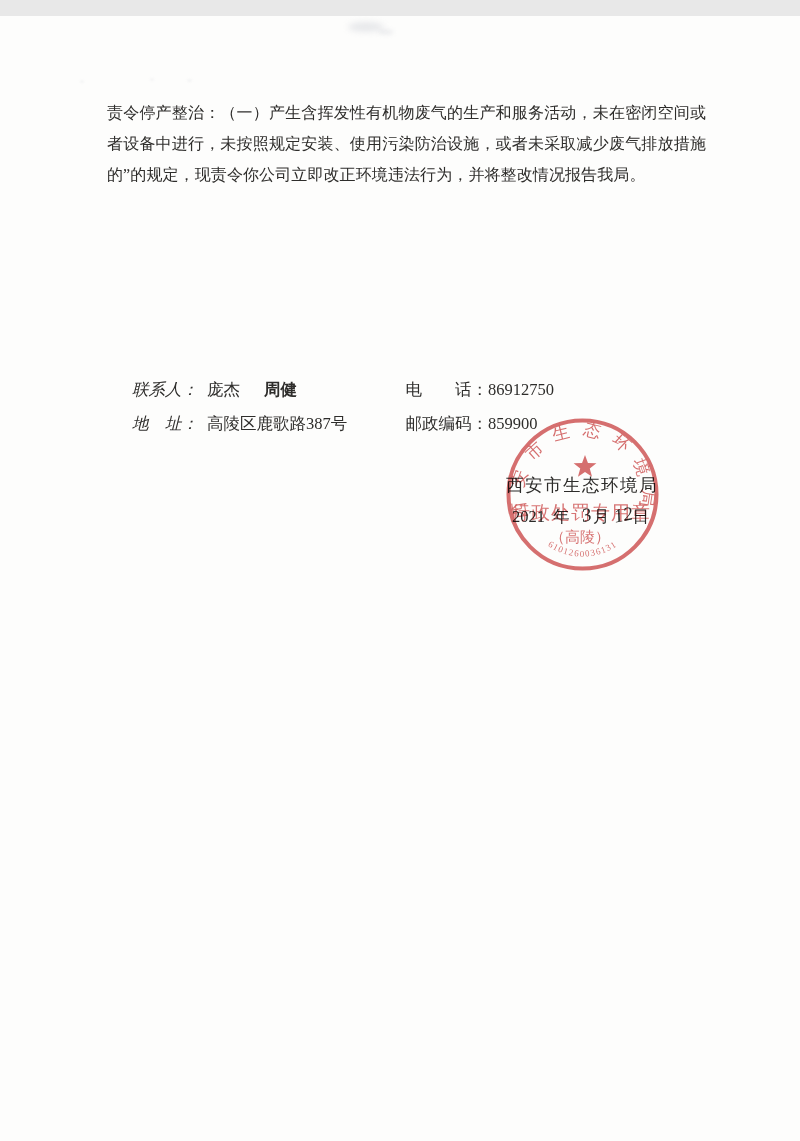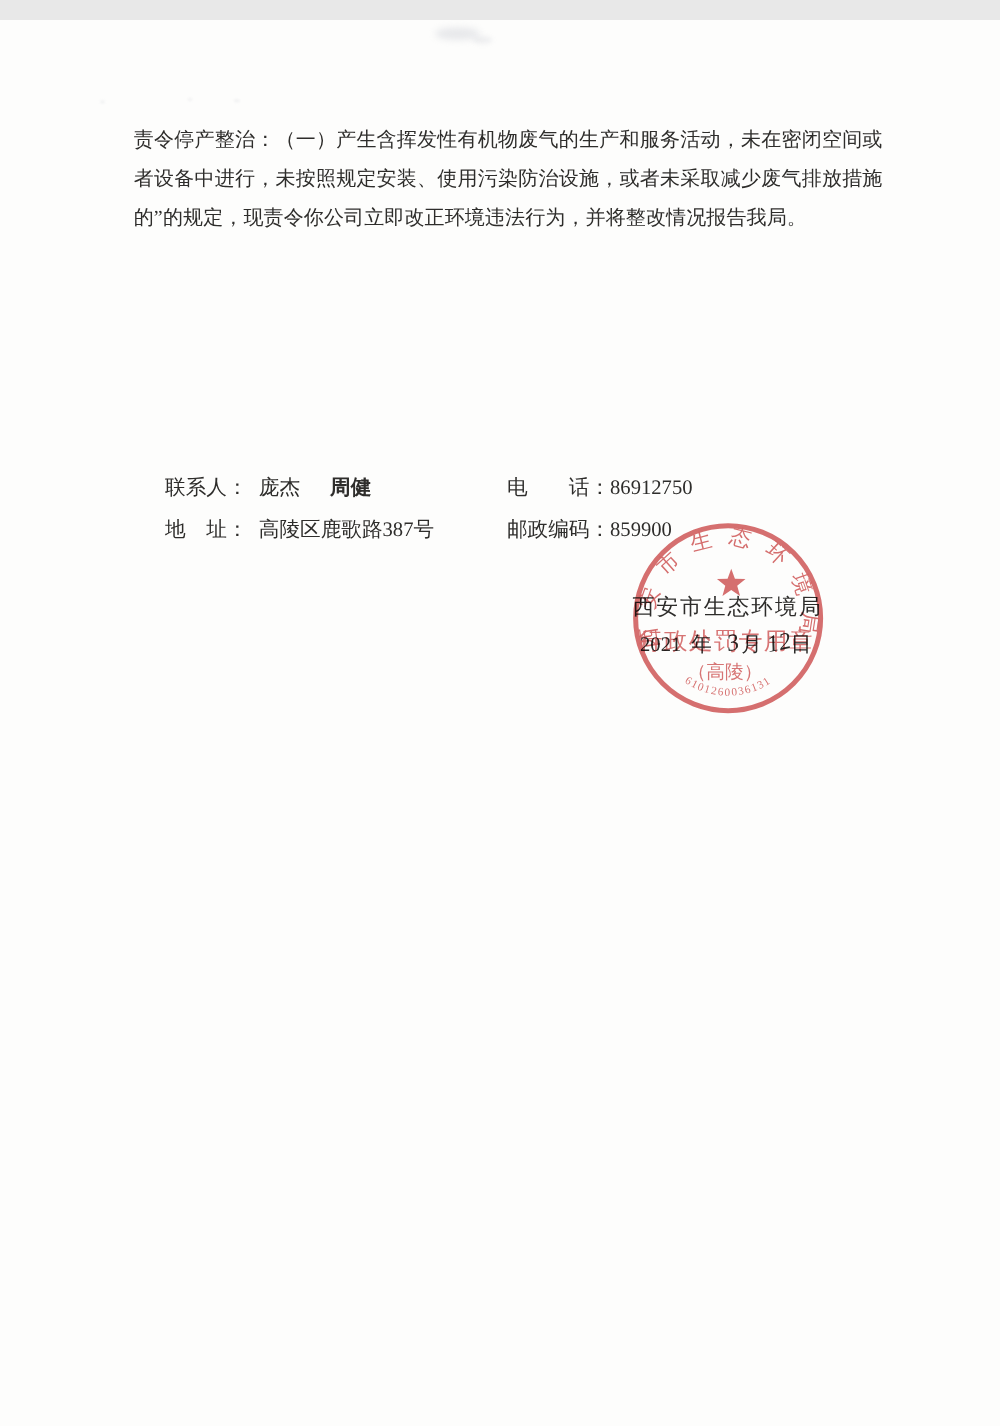--- a/index.html
+++ b/index.html
@@ -30,21 +30,21 @@
   }
   .doc-text p { margin:0; }
   .doc-text p.indent { text-indent:2em; }
 
   
   .contact {
     position:absolute; left:132px; top:357px;
     font-size:16.5px; line-height:34px; white-space:nowrap;
   }
   .contact .row { display:block; }
-  .c-label1 { display:inline-block; width:75px;  }
+  .c-label1 { display:inline-block; width:75px;font-style:italic;  }
   .c-value1 { display:inline-block; width:180px; }
   .c-label2 { display:inline-block; width:101px;text-align:right; }
   .name2 { margin-left:24px;font-weight:bold; }
 
   
   .agency {
     position:absolute; left:506px; top:457px; z-index:2;
     font-size:17.5px; letter-spacing:1.5px; color:#2d2c2a;
   }
   .date-line {

